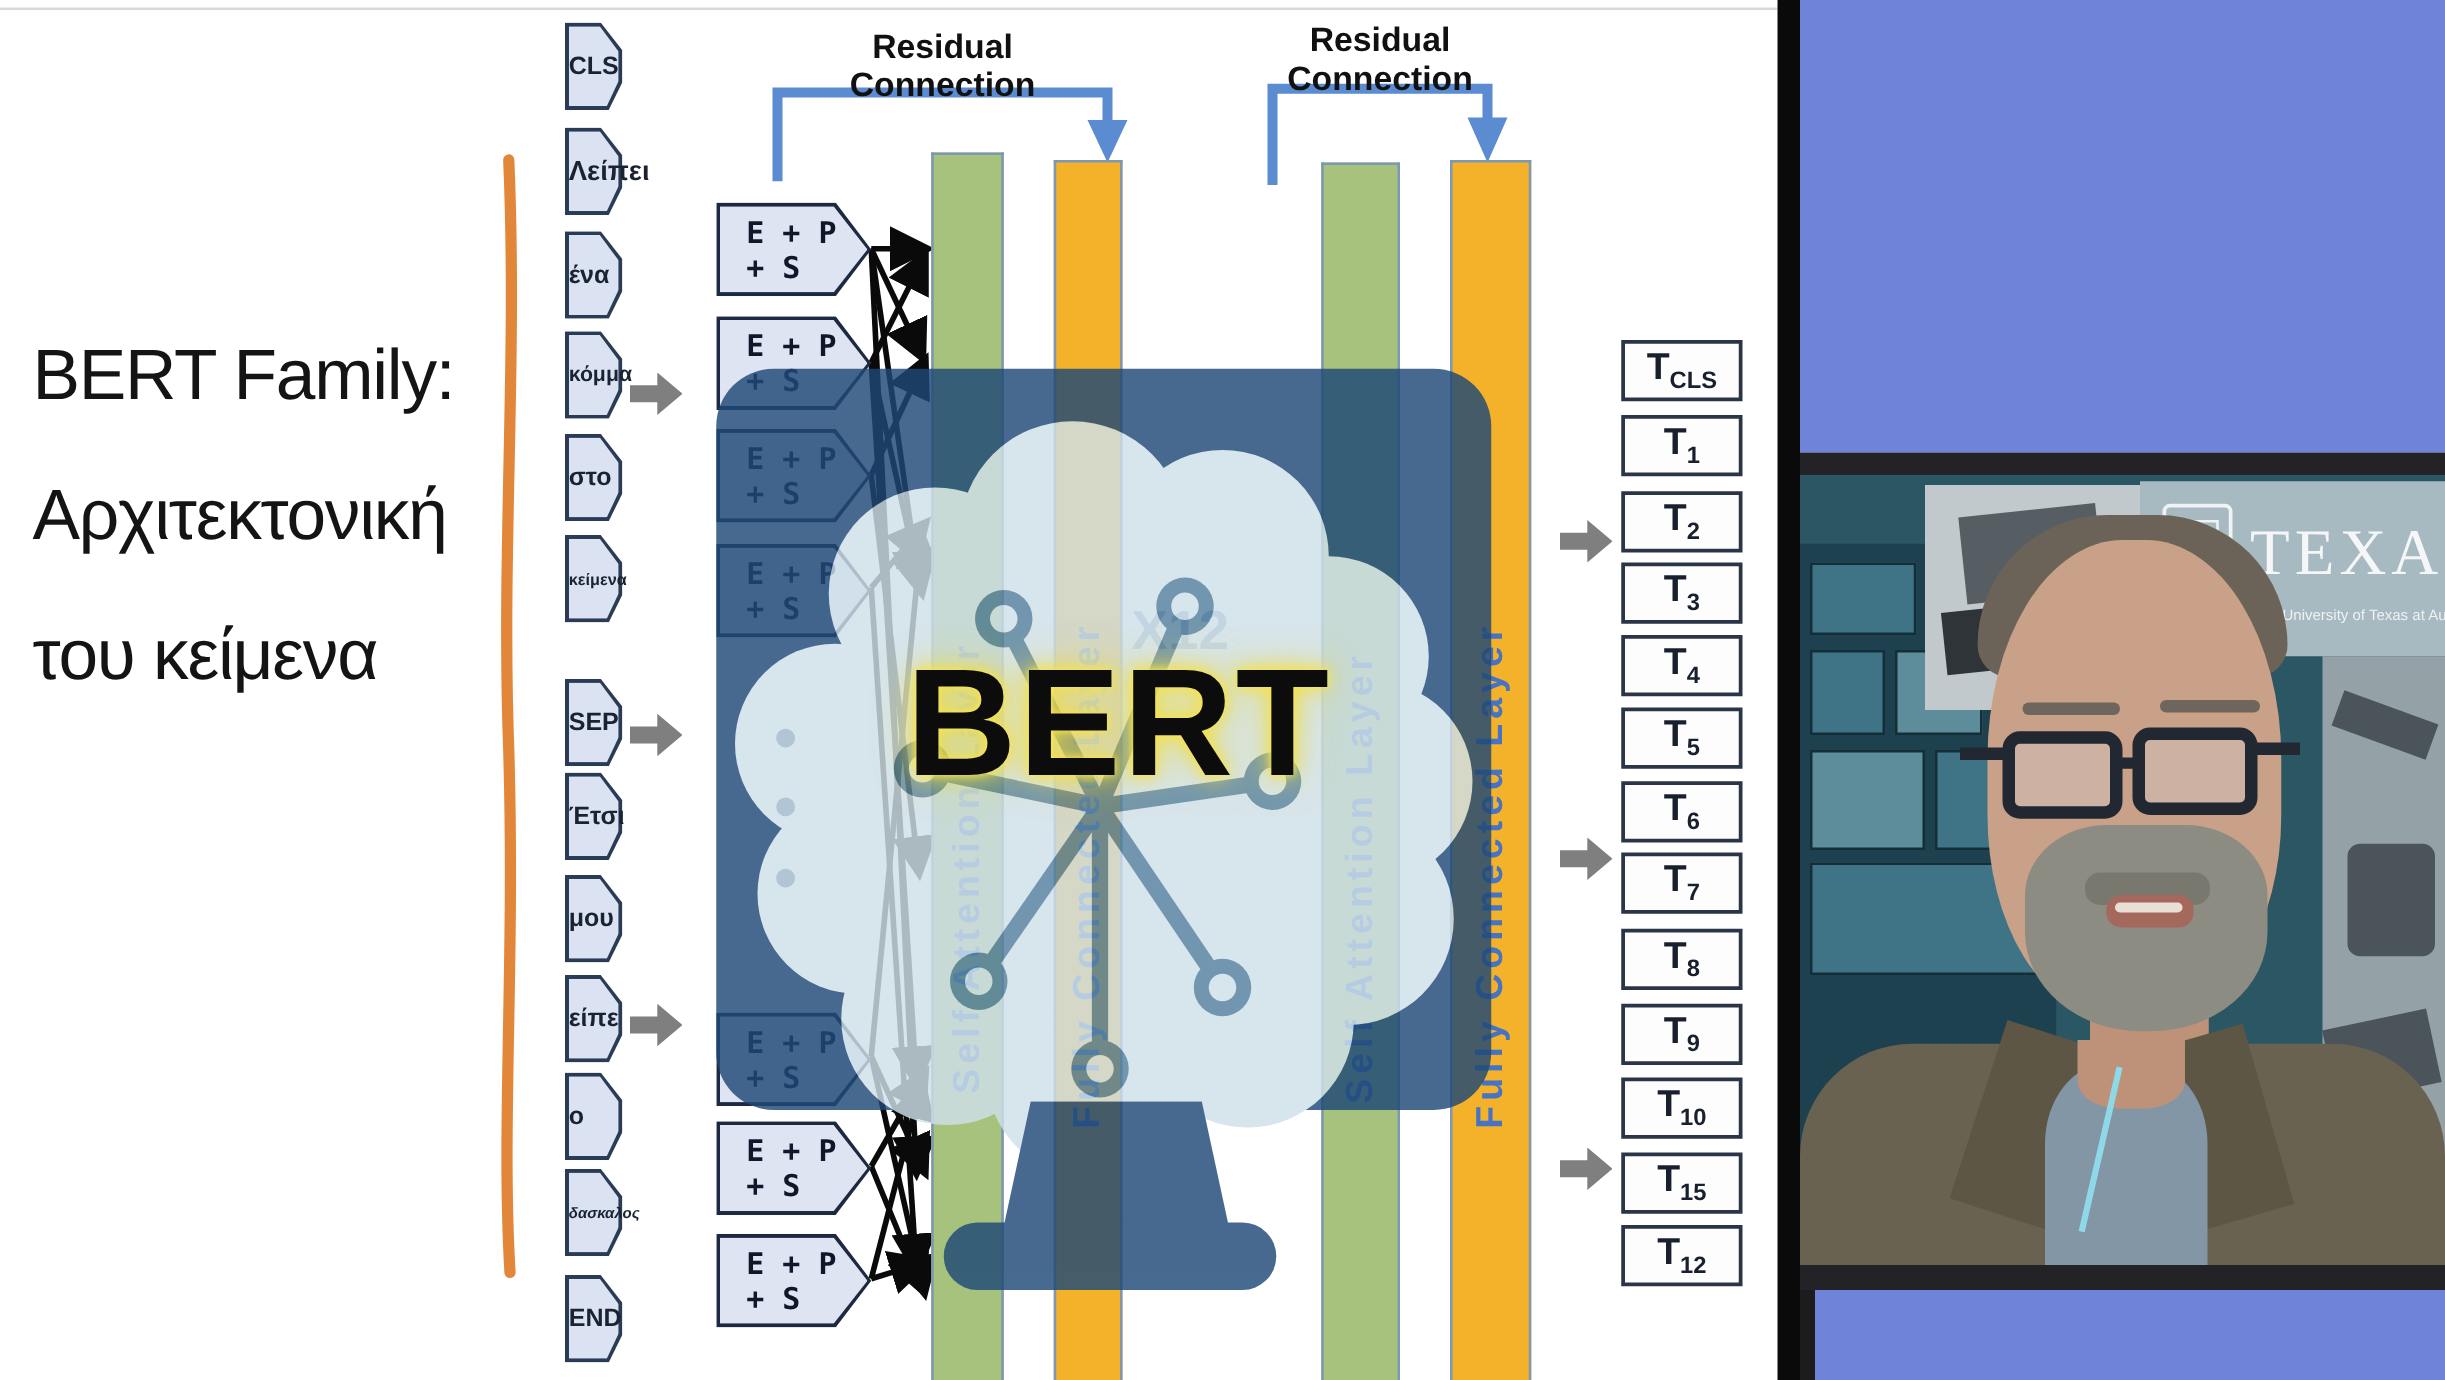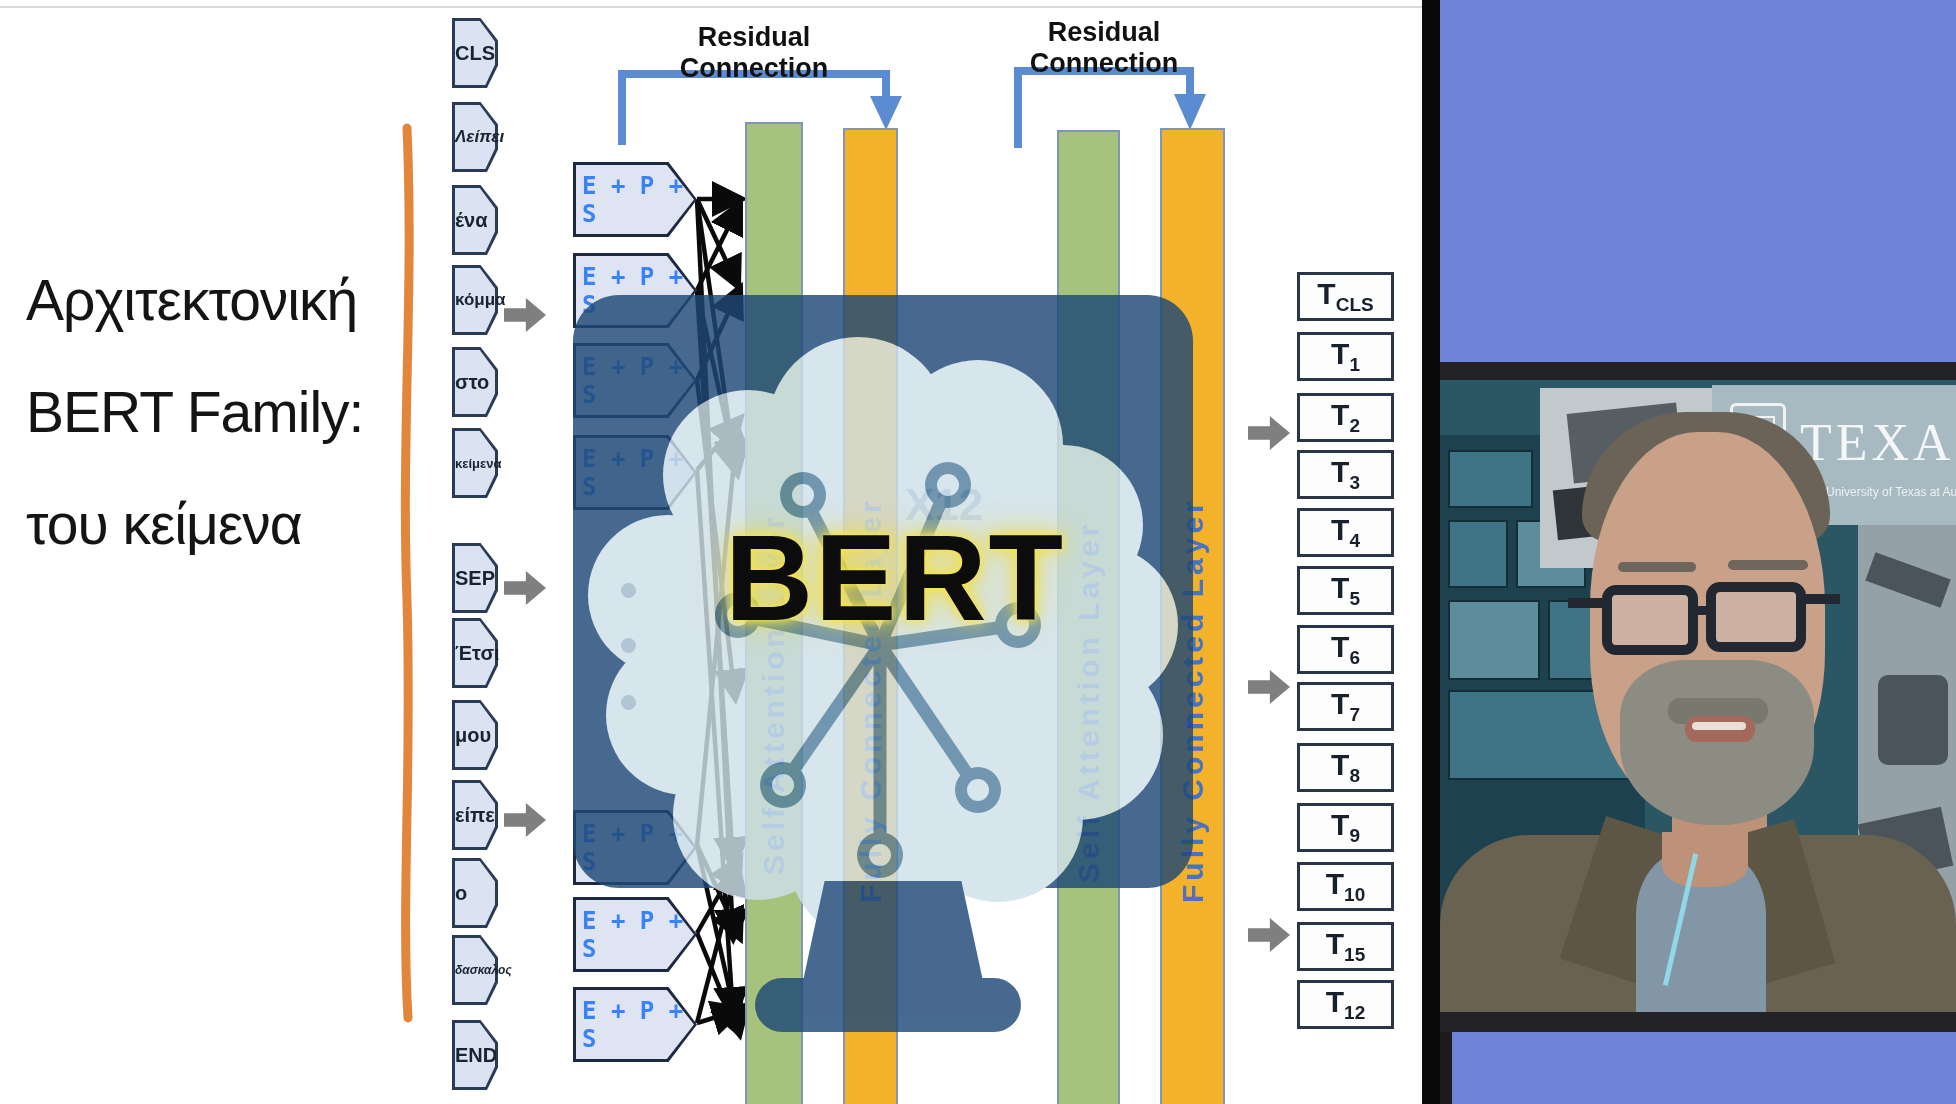--- a/index.html
+++ b/index.html
@@ -21,22 +21,22 @@
      clip-path:polygon(0 0,62% 0,100% 32%,100% 68%,76% 100%,0 100%);}
   .token .lbl{position:absolute;inset:0;display:flex;align-items:center;justify-content:flex-start;
      padding-left:3px;color:#1a2332;font-weight:600;}
 
   
   .eps{position:absolute;left:573px;width:124px;height:75px;}
   .eps .outer{position:absolute;inset:0;background:#1c2940;
      clip-path:polygon(0 0,77% 0,100% 50%,77% 100%,0 100%);}
   .eps .inner{position:absolute;inset:3px;background:#dee4f2;
      clip-path:polygon(0 0,77% 0,100% 50%,77% 100%,0 100%);}
-  .eps .lbl{position:absolute;inset:0;display:flex;align-items:center;padding-left:9px;
-     font-family:"DejaVu Sans Mono",monospace;font-weight:700;font-size:24px;color:#3b82f6;}
+  .eps .lbl{position:absolute;inset:0;display:flex;align-items:center;padding-left:24px;
+     font-family:"DejaVu Sans Mono",monospace;font-weight:700;font-size:24px;color:#0f172a;}
 
   
   .garrow{position:absolute;width:42px;height:34px;background:#7f7f7f;
      clip-path:polygon(0 30%,52% 30%,52% 0,100% 50%,52% 100%,52% 70%,0 70%);}
 
   
   .bar{position:absolute;border:2px solid #7e97b2;border-bottom:none;box-sizing:border-box;}
   .bar .vlabel{position:absolute;left:0;right:0;top:190px;height:760px;
      display:flex;align-items:center;justify-content:center;
      writing-mode:vertical-rl;transform:rotate(180deg);
@@ -110,22 +110,22 @@
 </style>
 </head>
 <body>
 
 <div class="stage">
 
   <div class="slide">
     <div class="topline"></div>
 
     <div class="title">
+      <div>BERT Family:</div>
       <div>Αρχιτεκτονική</div>
-      <div>BERT Family:</div>
       <div>του κείμενα</div>
     </div>
 
     <svg class="abs" style="left:0;top:0;" width="1422" height="1104" viewBox="0 0 1422 1104">
       <defs>
         <marker id="ah" markerWidth="8" markerHeight="8" refX="6" refY="4" orient="auto">
           <path d="M0,0 L8,4 L0,8 z" fill="#0a0a0a"></path>
         </marker>
       </defs>
 
@@ -185,21 +185,21 @@
 
     <div id="gen-slide">
         <div class="token" style="top:18px;">
         <div class="outer"></div>
           <div class="inner"></div>
         <div class="lbl" style="font-size:20px;">CLS</div>
         </div>
         <div class="token" style="top:102px;">
         <div class="outer"></div>
           <div class="inner"></div>
-        <div class="lbl" style="font-size:17px;font-style:italic;">Λείπει</div>
+        <div class="lbl" style="font-size:22px;">Λείπει</div>
         </div>
         <div class="token" style="top:185px;">
         <div class="outer"></div>
           <div class="inner"></div>
         <div class="lbl" style="font-size:20px;">ένα</div>
         </div>
         <div class="token" style="top:265px;">
         <div class="outer"></div>
           <div class="inner"></div>
         <div class="lbl" style="font-size:17px;">κόμμα</div>

